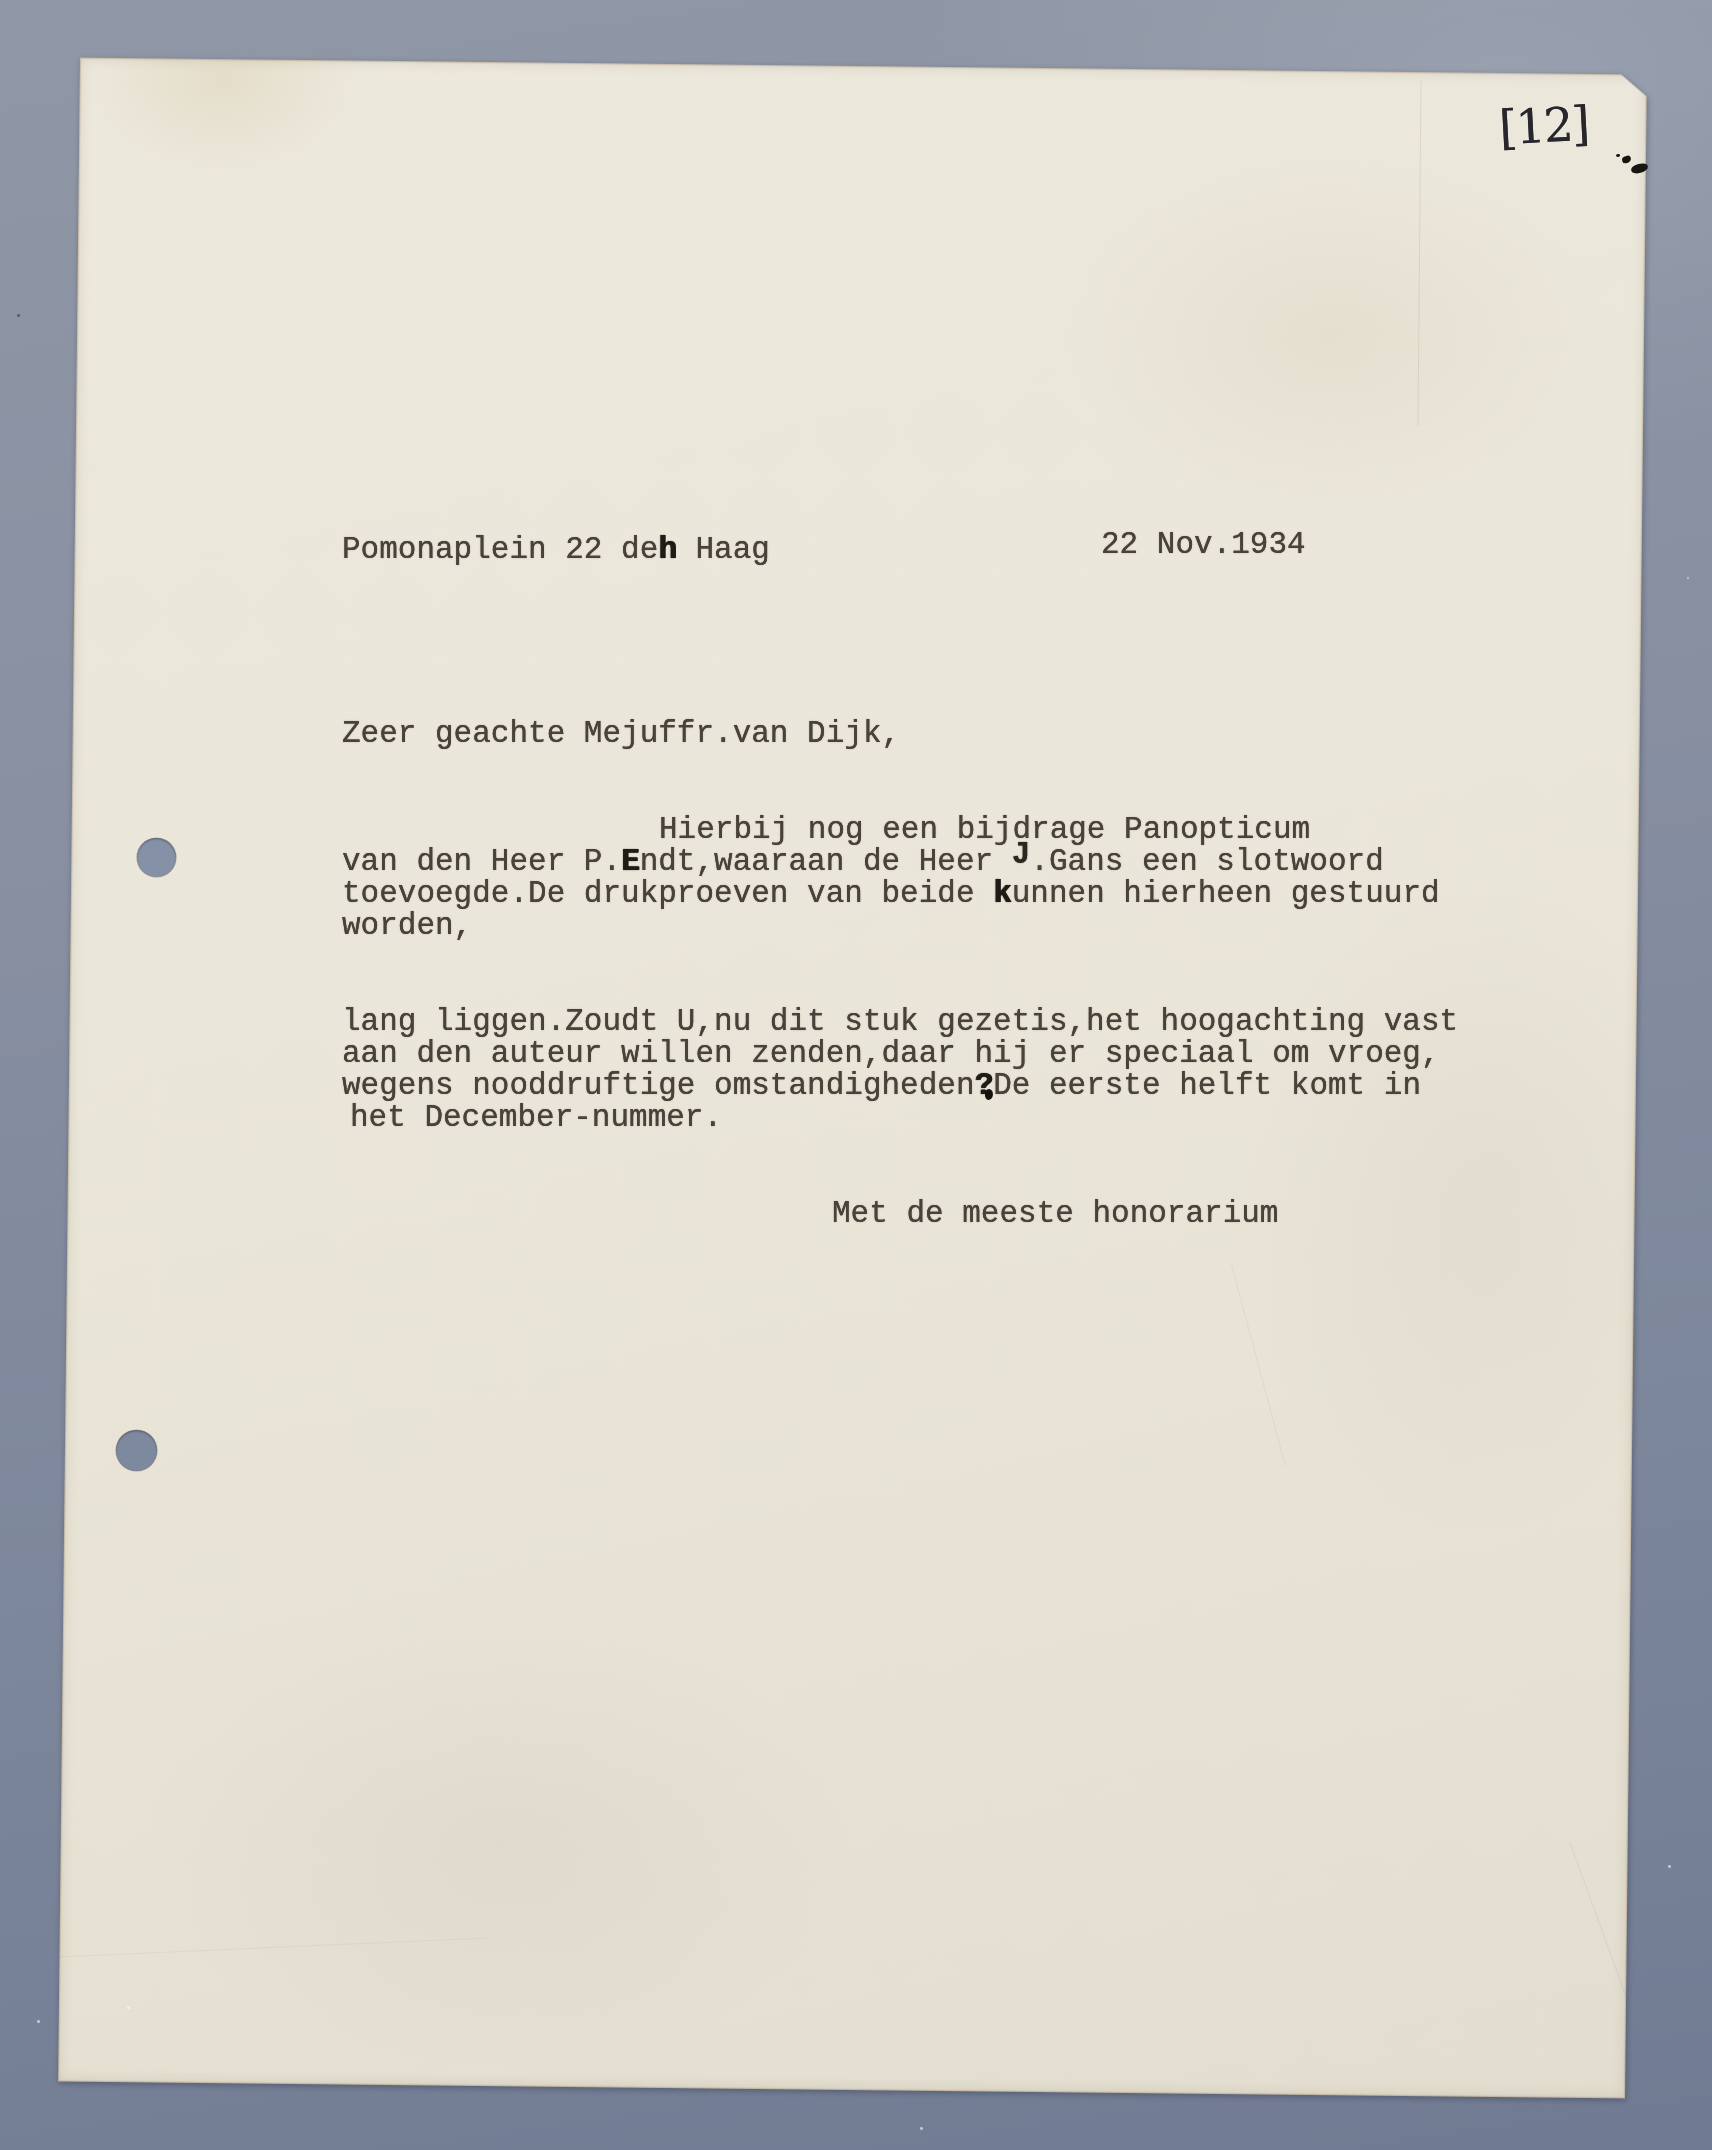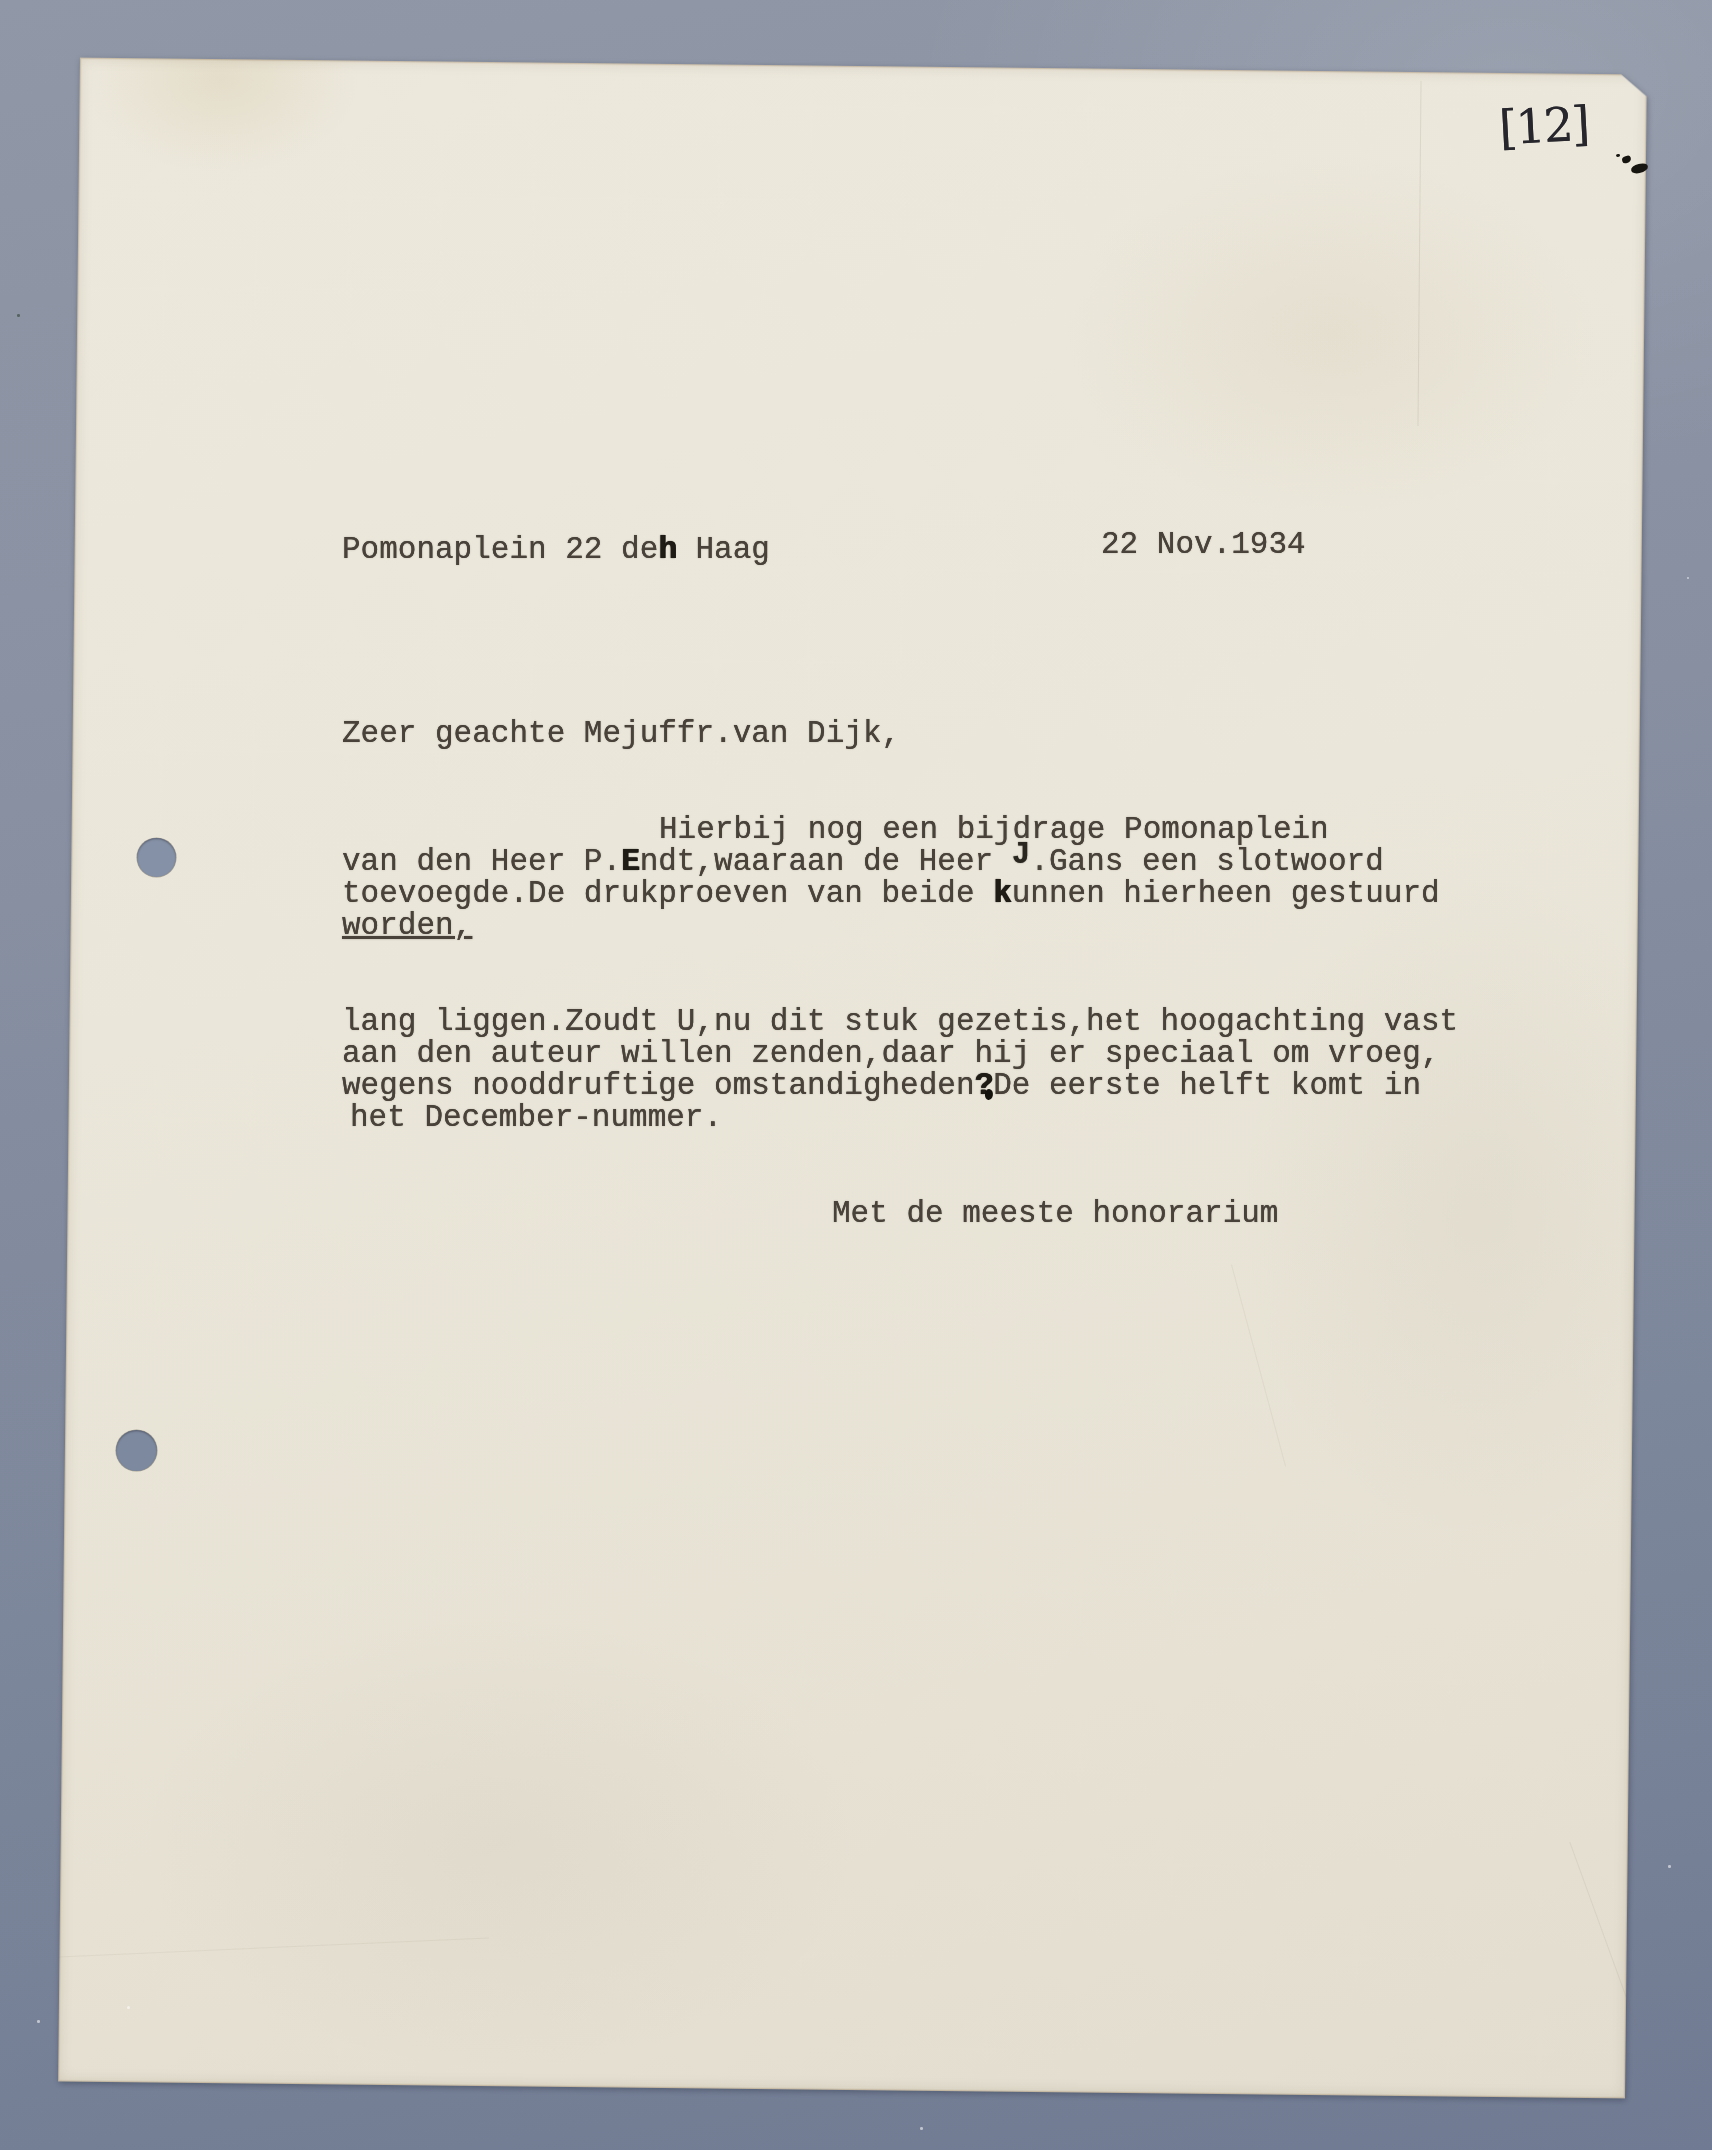--- a/index.html
+++ b/index.html
@@ -104,27 +104,27 @@
   <div class="speck-green" style="left:17px;top:314px;"></div>
 
   <div class="annotation">[12]</div>
 
   <div class="line" style="left:342px;top:533px;"><span>Pomonaplein 22 de</span><span class="ov">h</span><span> Haag</span></div>
 
   <div class="line" style="left:1101px;top:528px;">22 Nov.1934</div>
 
   <div class="line" style="left:342px;top:717px;">Zeer geachte Mejuffr.van Dijk,</div>
 
-  <div class="line" style="left:659px;top:813px;">Hierbij nog een bijdrage Pomonaplein</div>
+  <div class="line" style="left:659px;top:813px;">Hierbij nog een bijdrage Panopticum</div>
 
   <div class="line" style="left:342px;top:845px;"><span>van den Heer P.</span><span class="ov">E</span><span>ndt,waaraan de Heer </span><span class="ins-raised">J</span><span>.Gans een slotwoord</span></div>
 
   <div class="line" style="left:342px;top:877px;"><span>toevoegde.De drukproeven van beide </span><span class="ov">k</span><span>unnen hierheen gestuurd</span></div>
 
-  <div class="line" style="left:342px;top:909px;text-decoration:underline;">worden,</div>
+  <div class="line" style="left:342px;top:909px;">worden,</div>
 
 
   <div class="line" style="left:342px;top:1005px;">lang liggen.Zoudt U,nu dit stuk gezetis,het hoogachting vast</div>
 
   <div class="line" style="left:342px;top:1037px;">aan den auteur willen zenden,daar hij er speciaal om vroeg,</div>
 
   <div class="line" style="left:342px;top:1069px;"><span>wegens nooddruftige omstandigheden</span><span class="ov">?</span><span>De eerste helft komt in</span><span class="qblob"></span></div>
 
   <div class="line" style="left:350px;top:1101px;">het December-nummer.</div>
 

